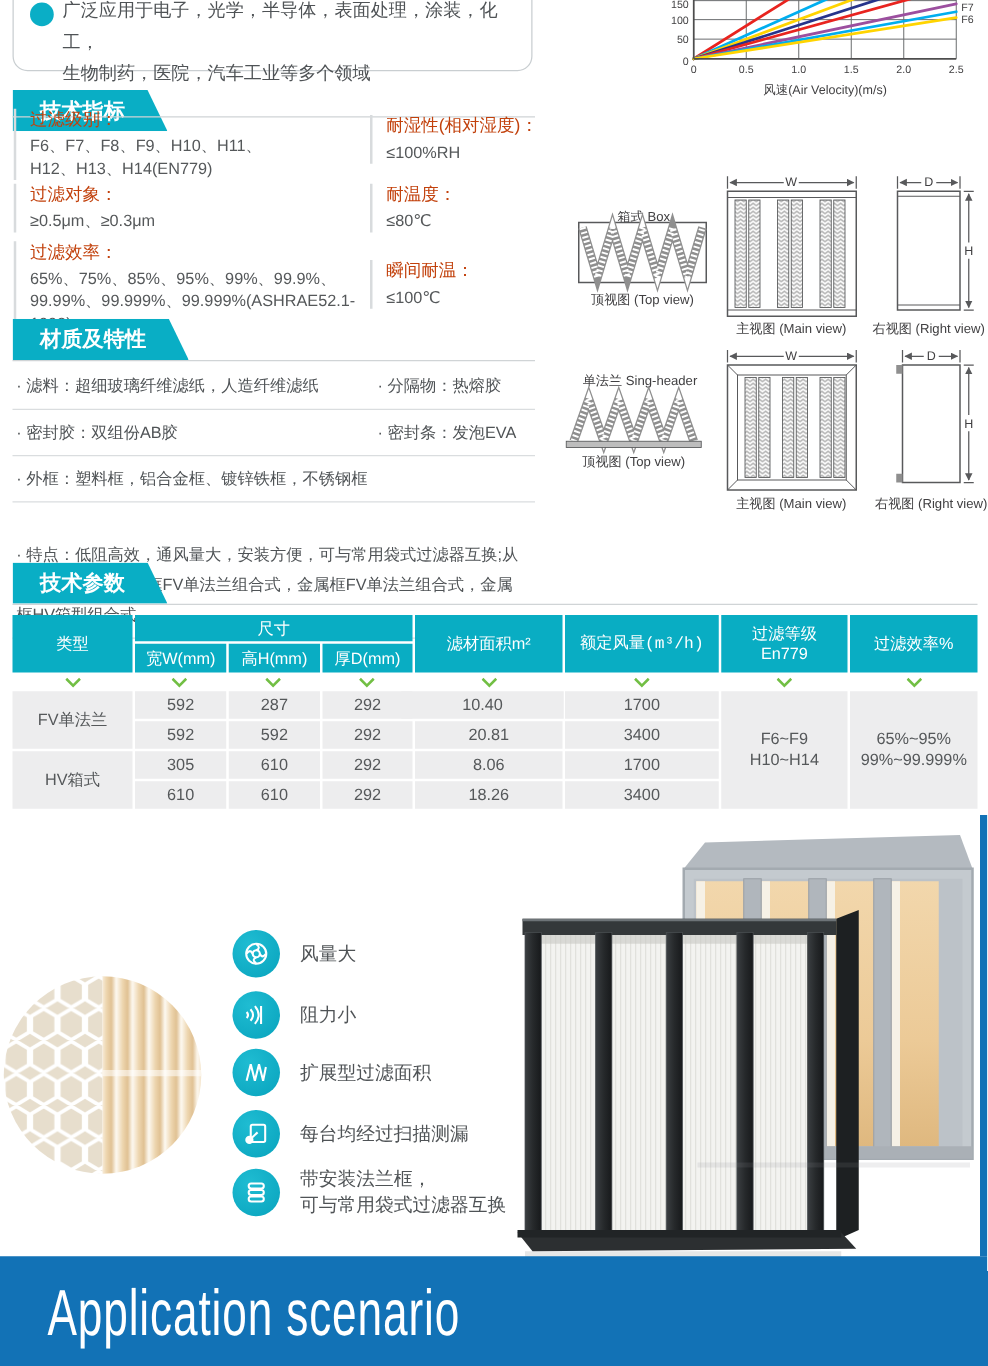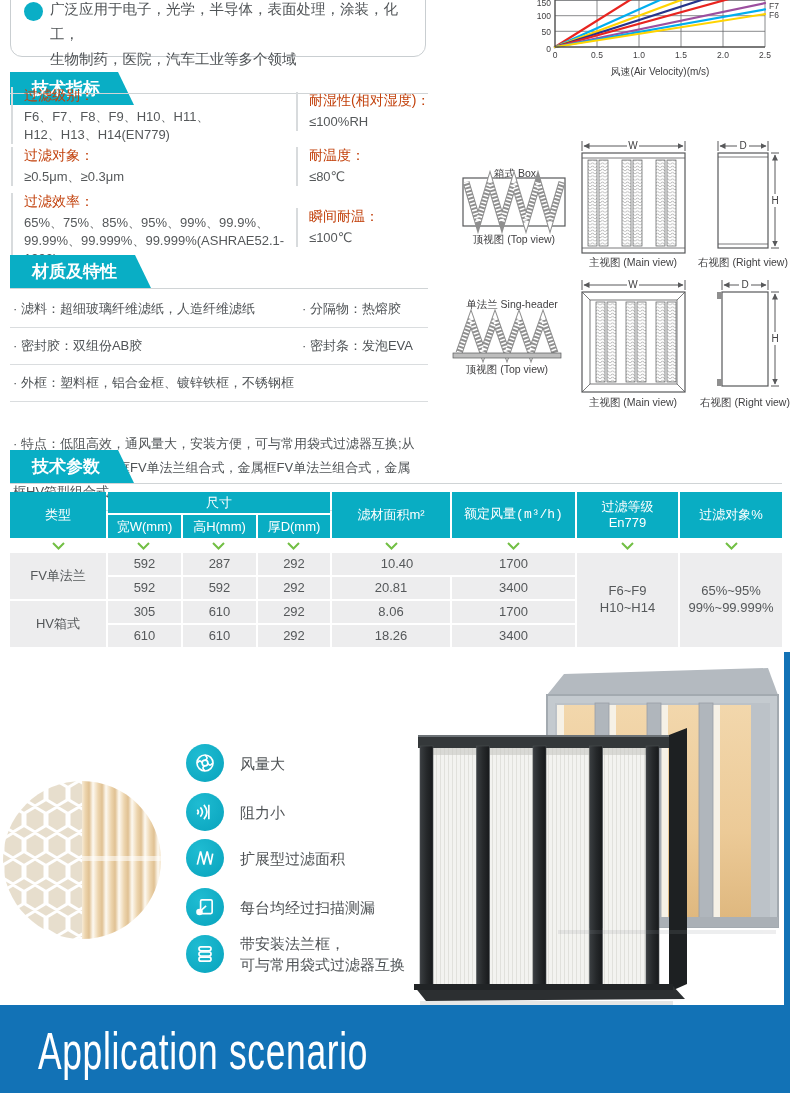--- a/index.html
+++ b/index.html
@@ -266,21 +266,21 @@
     <div class="hcell" style="left:98px;top:0;width:222px;height:21px;">尺寸</div>
     <div class="hcell" style="left:98px;top:23px;width:73px;height:23px;">宽W(mm)</div>
     <div class="hcell" style="left:173px;top:23px;width:73px;height:23px;">高H(mm)</div>
     <div class="hcell" style="left:248px;top:23px;width:72px;height:23px;">厚D(mm)</div>
     <div class="hcell" style="left:322px;top:0;width:118px;height:46px;">滤材面积m²</div>
     <div class="hcell" style="left:442px;top:0;width:123px;height:46px;font-family:Liberation Mono, monospace;">额定风量(m³/h)</div>
     <div class="hcell" style="left:567px;top:0;width:101px;height:46px;flex-direction:column;">
       <span>过滤等级</span>
       <span>En779</span>
     </div>
-    <div class="hcell" style="left:670px;top:0;width:102px;height:46px;">过滤对象%</div>
+    <div class="hcell" style="left:670px;top:0;width:102px;height:46px;">过滤效率%</div>
 
     <svg class="abs" style="left:42px;top:50px;" width="13" height="9">
         <polyline points="1,1 6.5,6.5 12,1" fill="none" stroke="#72bf44" stroke-width="2"></polyline>
       </svg>
     <svg class="abs" style="left:127px;top:50px;" width="13" height="9">
         <polyline points="1,1 6.5,6.5 12,1" fill="none" stroke="#72bf44" stroke-width="2"></polyline>
       </svg>
     <svg class="abs" style="left:202px;top:50px;" width="13" height="9">
         <polyline points="1,1 6.5,6.5 12,1" fill="none" stroke="#72bf44" stroke-width="2"></polyline>
       </svg>
@@ -299,21 +299,21 @@
     <svg class="abs" style="left:715px;top:50px;" width="13" height="9">
         <polyline points="1,1 6.5,6.5 12,1" fill="none" stroke="#72bf44" stroke-width="2"></polyline>
       </svg>
 
     <div class="cell" style="left:0;top:61px;width:96px;height:46px;">FV单法兰</div>
     <div class="cell" style="left:0;top:109px;width:96px;height:46px;">HV箱式</div>
 
     <div class="cell" style="left:98px;top:61px;width:73px;height:22px;">592</div>
     <div class="cell" style="left:173px;top:61px;width:73px;height:22px;">287</div>
     <div class="cell" style="left:248px;top:61px;width:72px;height:22px;">292</div>
-    <div class="cell" style="left:322px;top:61px;width:130px;height:22px;">10.40</div>
+    <div class="cell" style="left:311px;top:61px;width:130px;height:22px;">10.40</div>
     <div class="cell" style="left:442px;top:61px;width:123px;height:22px;">1700</div>
 
     <div class="cell" style="left:98px;top:85px;width:73px;height:22px;">592</div>
     <div class="cell" style="left:173px;top:85px;width:73px;height:22px;">592</div>
     <div class="cell" style="left:248px;top:85px;width:72px;height:22px;">292</div>
     <div class="cell" style="left:322px;top:85px;width:118px;height:22px;">20.81</div>
     <div class="cell" style="left:442px;top:85px;width:123px;height:22px;">3400</div>
 
     <div class="cell" style="left:98px;top:109px;width:73px;height:22px;">305</div>
     <div class="cell" style="left:173px;top:109px;width:73px;height:22px;">610</div>

